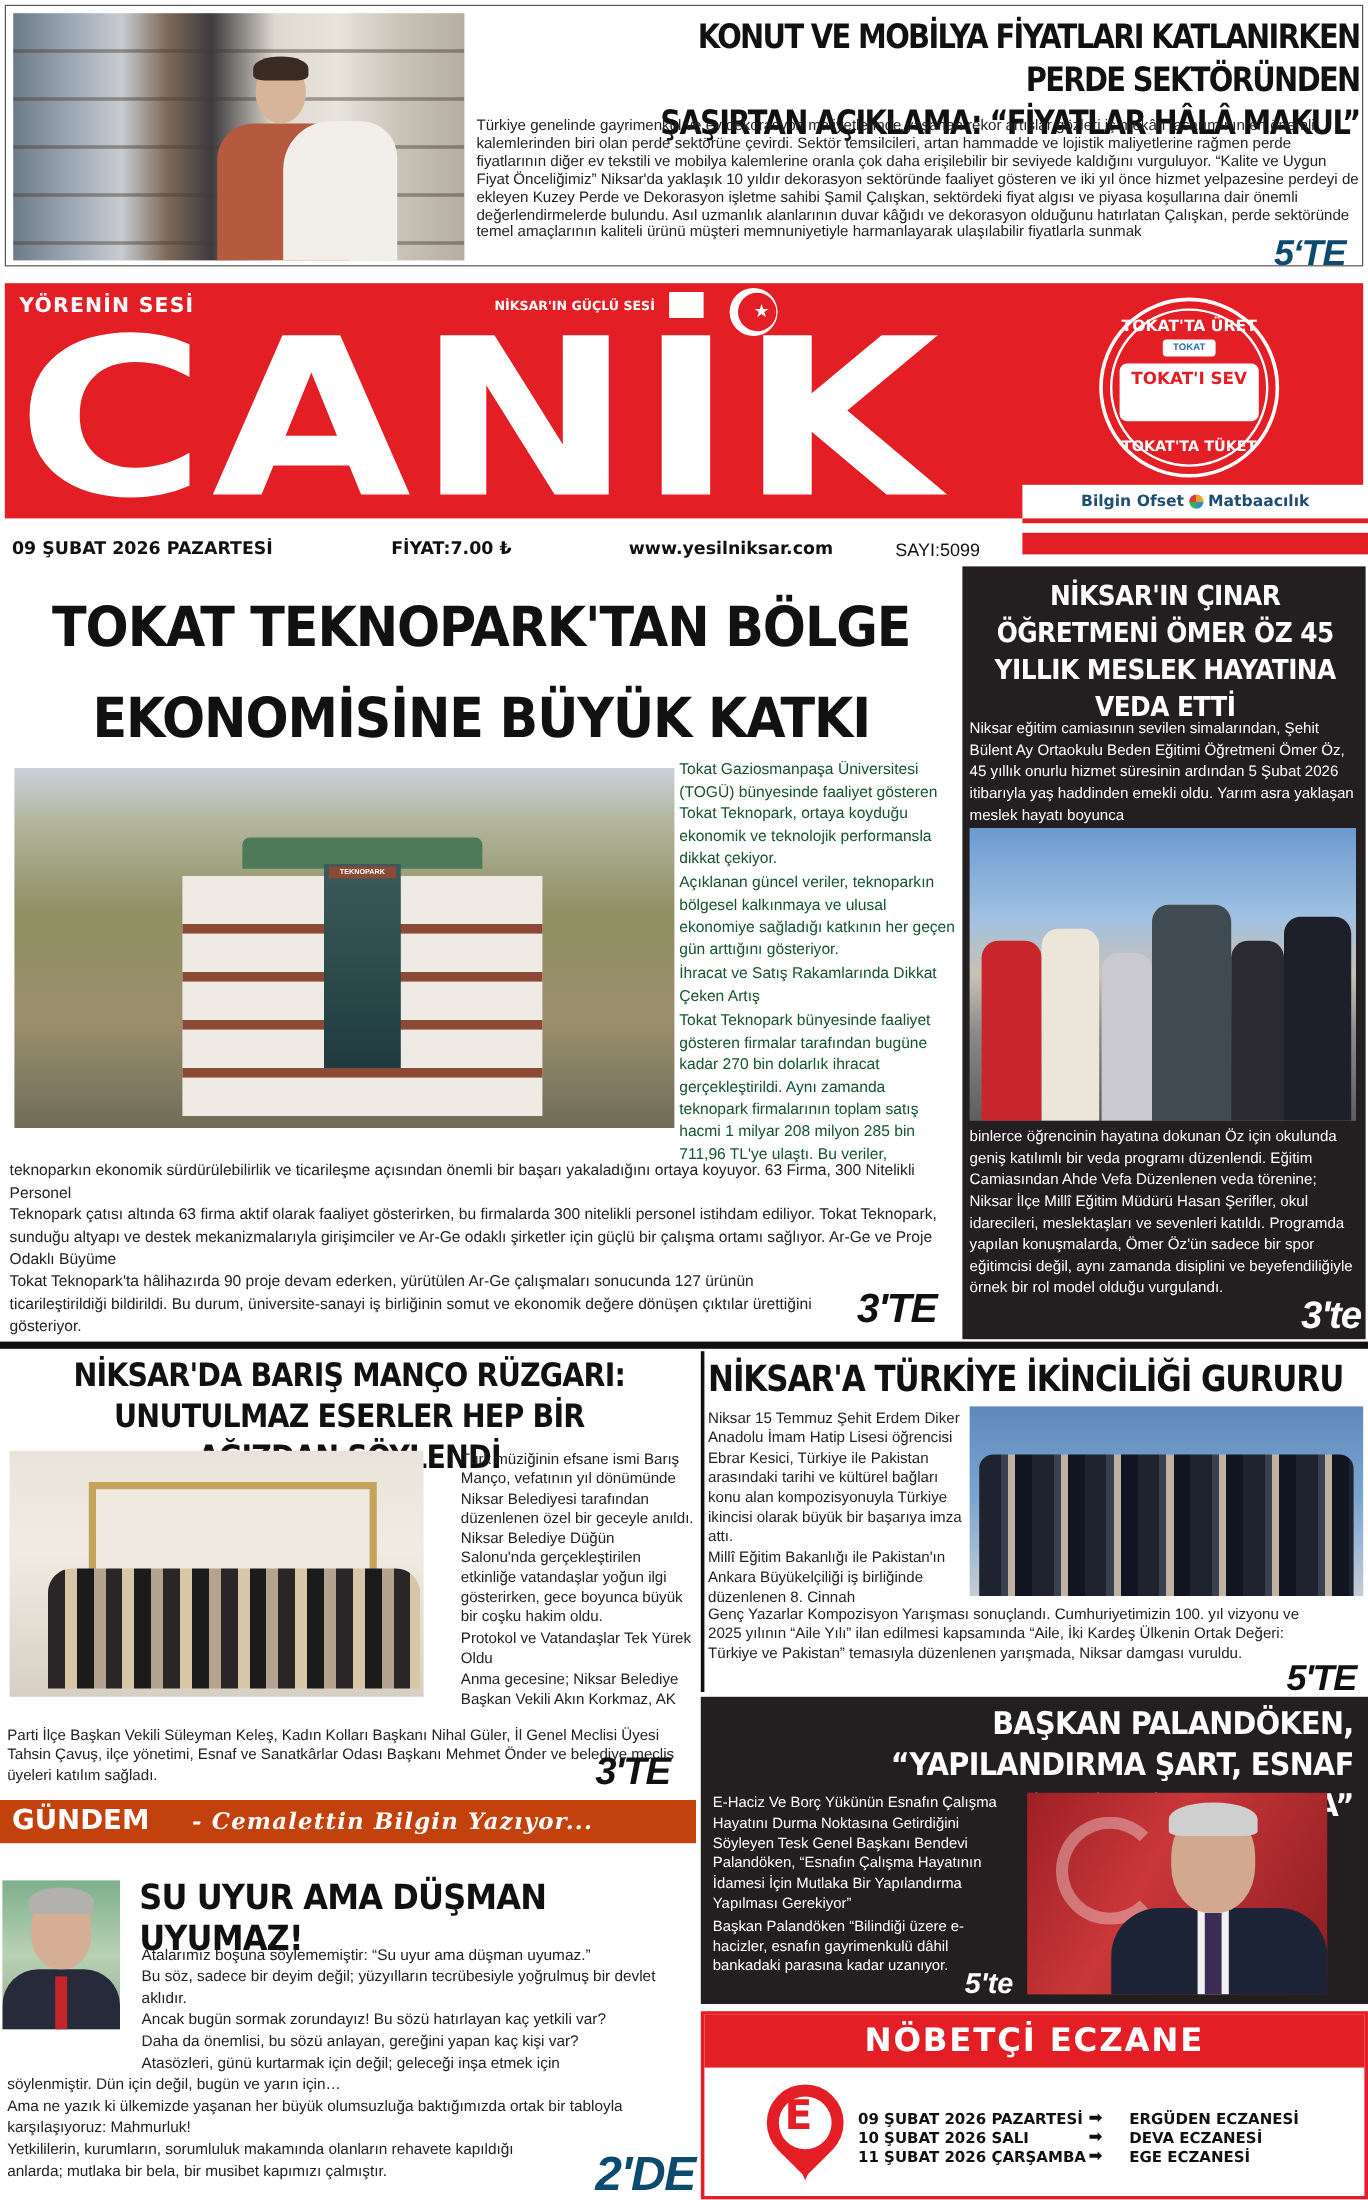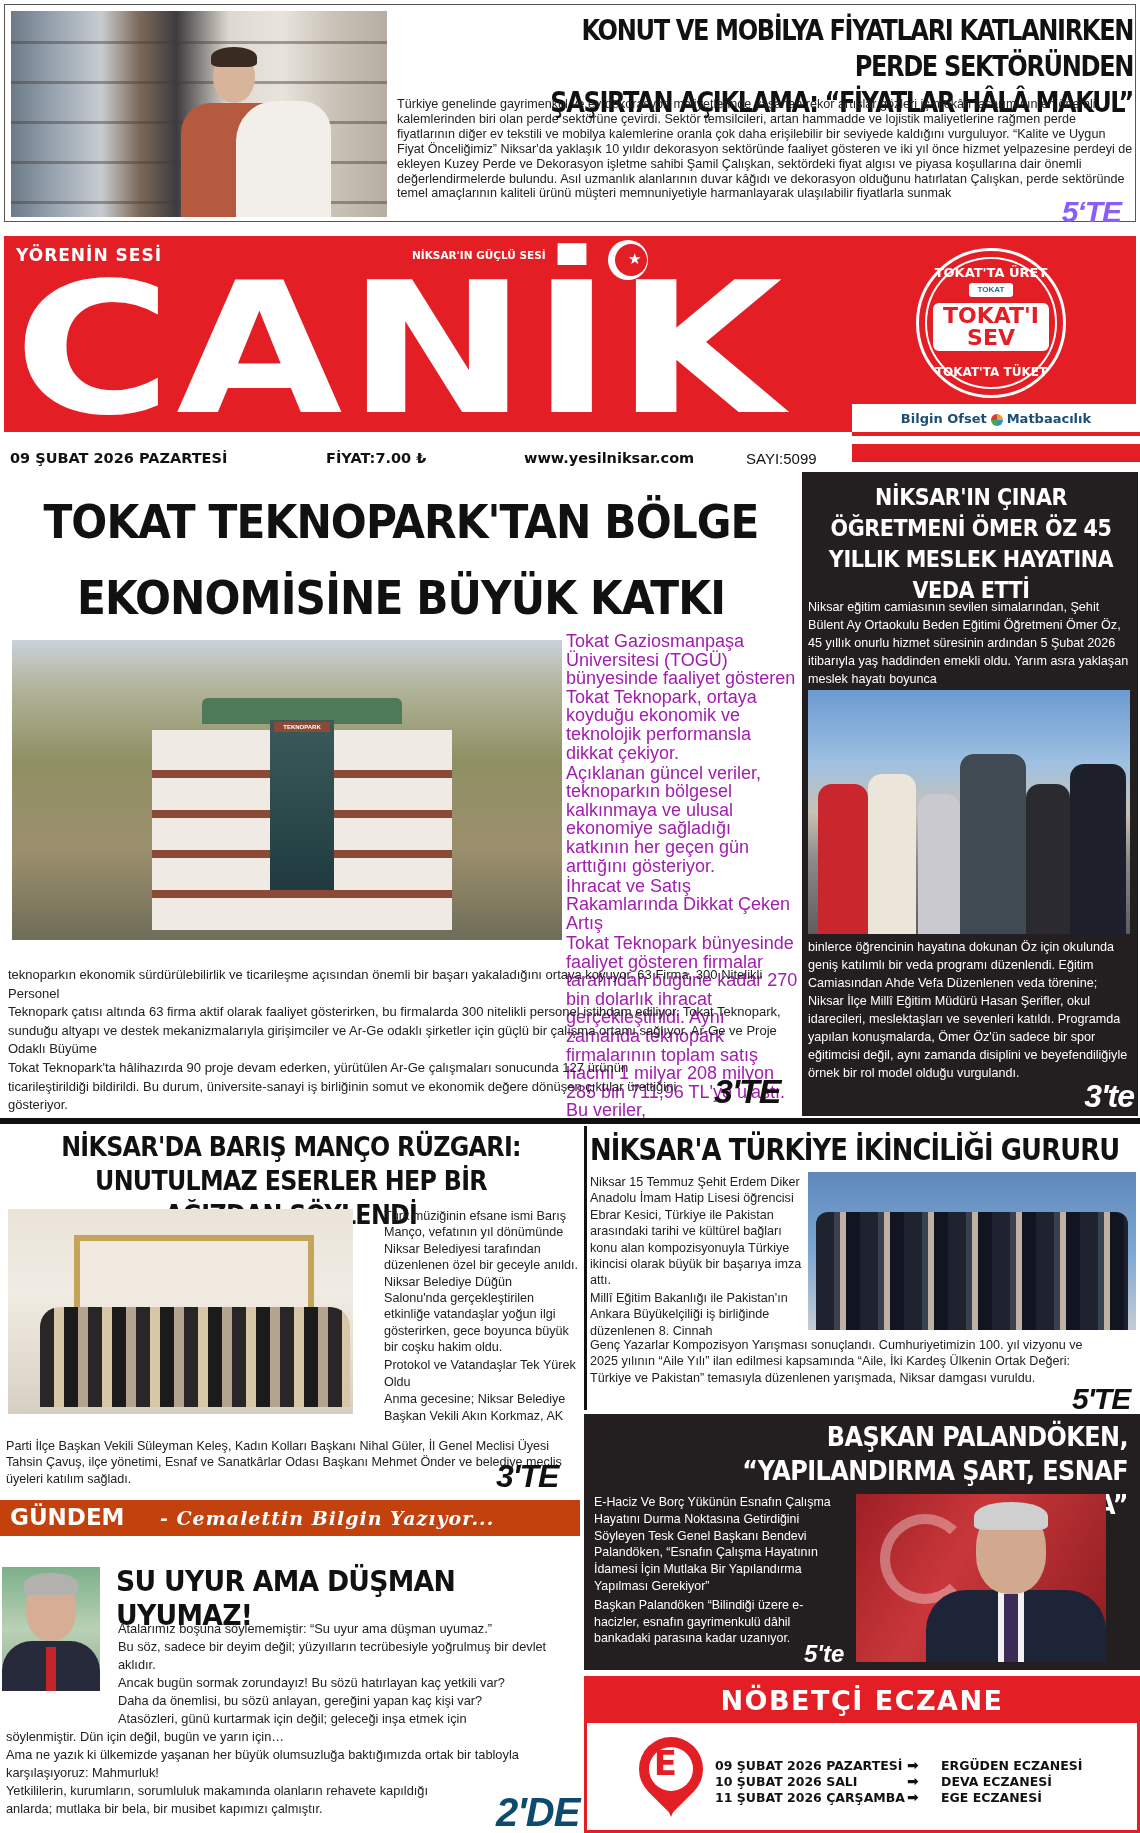--- a/index.html
+++ b/index.html
@@ -13,56 +13,56 @@
     background: linear-gradient(90deg,#6d7a88 0%,#9aa5b2 12%,#c7ccd1 24%,#7e6a5a 34%,#3d3b3e 44%,#ded9d0 58%,#e8e4dc 72%,#c9c2b7 86%,#b6aea2 100%); }
   #teaser-photo .shelf { position:absolute; left:0; width:100%; height:3px; background:rgba(70,60,50,.45); }
   #teaser-photo .man { position:absolute; left:170px; top:40px; width:110px; height:166px; }
   #teaser-photo .man .head { position:absolute; left:32px; top:0; width:42px; height:52px; border-radius:50%; background:#d8b59a; }
   #teaser-photo .man .hair { position:absolute; left:30px; top:-4px; width:46px; height:20px; border-radius:50% 50% 20% 20%; background:#3a2b22; }
   #teaser-photo .man .body { position:absolute; left:0; top:52px; width:110px; height:114px; border-radius:30px 30px 0 0; background:#b65a3f; }
   #teaser-photo .cloth { position:absolute; left:225px; top:90px; width:95px; height:116px; border-radius:40px 30px 0 0; background:#f2efea; }
   #teaser-title { left: 392px; top: 8px; width: 736px; font-family: "DejaVu Sans", sans-serif; font-weight: bold;
     font-size: 28px; line-height: 36px; text-align: right; letter-spacing: -1.6px; transform: scaleX(.86); transform-origin: right top; color:#111; }
   #teaser-body { left: 392px; top: 92px; width: 736px; font-size: 12.6px; line-height: 14.9px; color:#222; }
-  #teaser-ref { right: 14px; top: 190px; font-size: 30px; font-weight: bold; font-style: italic; color:#8b5cf6; letter-spacing:-1px; }
+  #teaser-ref { right: 14px; top: 190px; font-size: 30px; font-weight: bold; font-style: italic; color:#0c4a6e; letter-spacing:-1px; }
 
   
   #mast { left: 4px; top: 236px; width: 1132px; height: 196px; background: #e31e24; }
   #mast-slogan { left: 12px; top: 9px; color: #fff; font-family: "DejaVu Sans", sans-serif; font-weight: bold; font-size: 17px; letter-spacing: 1px; }
   #mast-sub { left: 408px; top: 13px; color: #fff; font-family: "DejaVu Sans", sans-serif; font-weight: bold; font-size: 10.5px; }
   #mast-logo { left: 10px; top: 30px; color: #fff; font-family: "DejaVu Sans", sans-serif; font-weight: bold; font-size: 182px; line-height: 166px; letter-spacing: 4px; transform: scaleX(1.18); transform-origin: left top; }
   #crescent { left: 604px; top: 4px; width: 40px; height: 40px; border-radius: 50%; background:#fff; }
   #crescent::after { content:""; position:absolute; left:7px; top:4px; width:32px; height:32px; border-radius:50%; background:#e31e24; }
   #crescent .star { position:absolute; left:20px; top:10px; color:#fff; font-size:15px; z-index:2; }
   #seal { left: 912px; top: 12px; width: 150px; height: 150px; border-radius: 50%; border: 3px solid #fff; }
   #seal .inner { position:absolute; left:6px; top:6px; right:6px; bottom:6px; border-radius:50%; border:2px solid #fff; }
   #seal .ring-top { position:absolute; left:0; top:14px; width:100%; text-align:center; color:#fff; font-weight:bold; font-size:13px; font-family:"DejaVu Sans",sans-serif; }
   #seal .ring-bot { position:absolute; left:0; bottom:16px; width:100%; text-align:center; color:#fff; font-weight:bold; font-size:12px; font-family:"DejaVu Sans",sans-serif; }
   #seal .band { position:absolute; left:14px; top:52px; width:116px; height:48px; background:#fff; border-radius:6px; color:#e31e24;
-    text-align:center; font-family:"DejaVu Sans",sans-serif; font-weight:bold; font-size:22px; line-height:22px; padding-top:2px; }
+    text-align:center; font-family:"DejaVu Sans",sans-serif; font-weight:bold; font-size:14px; line-height:22px; padding-top:2px; }
   #seal .logo { position:absolute; left:50px; top:32px; width:44px; height:14px; background:#fff; border-radius:3px; color:#2a6e9c; font-size:8px; font-weight:bold; text-align:center; line-height:14px; }
   #printer { left: 848px; top: 168px; width: 288px; height: 32px; background:#fff; border-bottom: 4px solid #e31e24; }
   #printer span { display:block; text-align:center; color:#1d4e74; font-family:"DejaVu Sans",sans-serif; font-weight:bold; font-size:13px; line-height:30px; }
   #printer .dot { display:inline-block; width:12px; height:12px; border-radius:50%; background:conic-gradient(#e9a22c 0 25%,#2f8fc9 0 50%,#46ab4a 0 75%,#d83b3b 0); vertical-align:middle; margin:0 4px; }
   #mast-bar { left: 848px; top: 208px; width: 288px; height: 18px; background:#e31e24; }
 
   
   .info { top: 450px; font-family: "DejaVu Sans", sans-serif; font-weight: bold; font-size: 14.5px; color:#111; }
 
   
   #main-title { left: 8px; top: 484px; width: 786px; text-align: center; font-family: "DejaVu Sans", sans-serif; font-weight: bold;
     font-size: 46px; line-height: 76px; letter-spacing: -1px; transform: scaleX(.92); transform-origin: center top; color:#111; }
   #main-photo { left: 12px; top: 640px; width: 550px; height: 300px; overflow:hidden;
     background: linear-gradient(180deg,#c9d2dc 0%,#b3b59d 15%,#8f9063 40%,#9c8f6d 70%,#6e6d58 100%); }
   #main-photo .bld { position:absolute; left:140px; top:90px; width:300px; height:200px; background:#efebe4; }
   #main-photo .stripe { position:absolute; left:140px; width:300px; height:8px; background:#8a4a36; }
   #main-photo .glass { position:absolute; left:258px; top:80px; width:64px; height:170px; background:linear-gradient(180deg,#3c5a5a,#1f3b40); }
   #main-photo .roof { position:absolute; left:190px; top:58px; width:200px; height:26px; background:#4f7a59; border-radius:6px 6px 0 0; }
   #main-photo .sign { position:absolute; left:262px; top:82px; width:56px; height:10px; background:#8a4a36; color:#fff; font-size:6px; text-align:center; line-height:10px; font-weight:bold; }
-  #main-col { left: 566px; top: 632px; width: 232px; font-size: 18px; line-height: 18.6px; color:#a21caf; }
+  #main-col { left: 566px; top: 632px; width: 232px; font-size: 13px; line-height: 18.6px; color:#14532d; }
   #main-col p { margin-bottom: 1.5px; }
   #main-cont { left: 8px; top: 966px; width: 790px; font-size: 13px; line-height: 18.6px; color:#222; }
   #main-ref { left: 714px; top: 1072px; font-size: 34px; font-weight: bold; font-style: italic; color:#111; letter-spacing:-1px; }
 
   
   #side { left: 802px; top: 472px; width: 336px; height: 644px; background: #231f20; }
   #side-title { left: 6px; top: 10px; width: 326px; text-align:center; color:#fff; font-family:"DejaVu Sans",sans-serif; font-weight:bold;
     font-size: 23px; line-height: 31px; letter-spacing:-0.5px; transform: scaleX(.9); transform-origin:center top; }
   #side-lead { left: 6px; top: 126px; width: 328px; color:#fff; font-size: 12.6px; line-height: 18px; }
   #side-photo { left: 6px; top: 218px; width: 322px; height: 244px; overflow:hidden;

